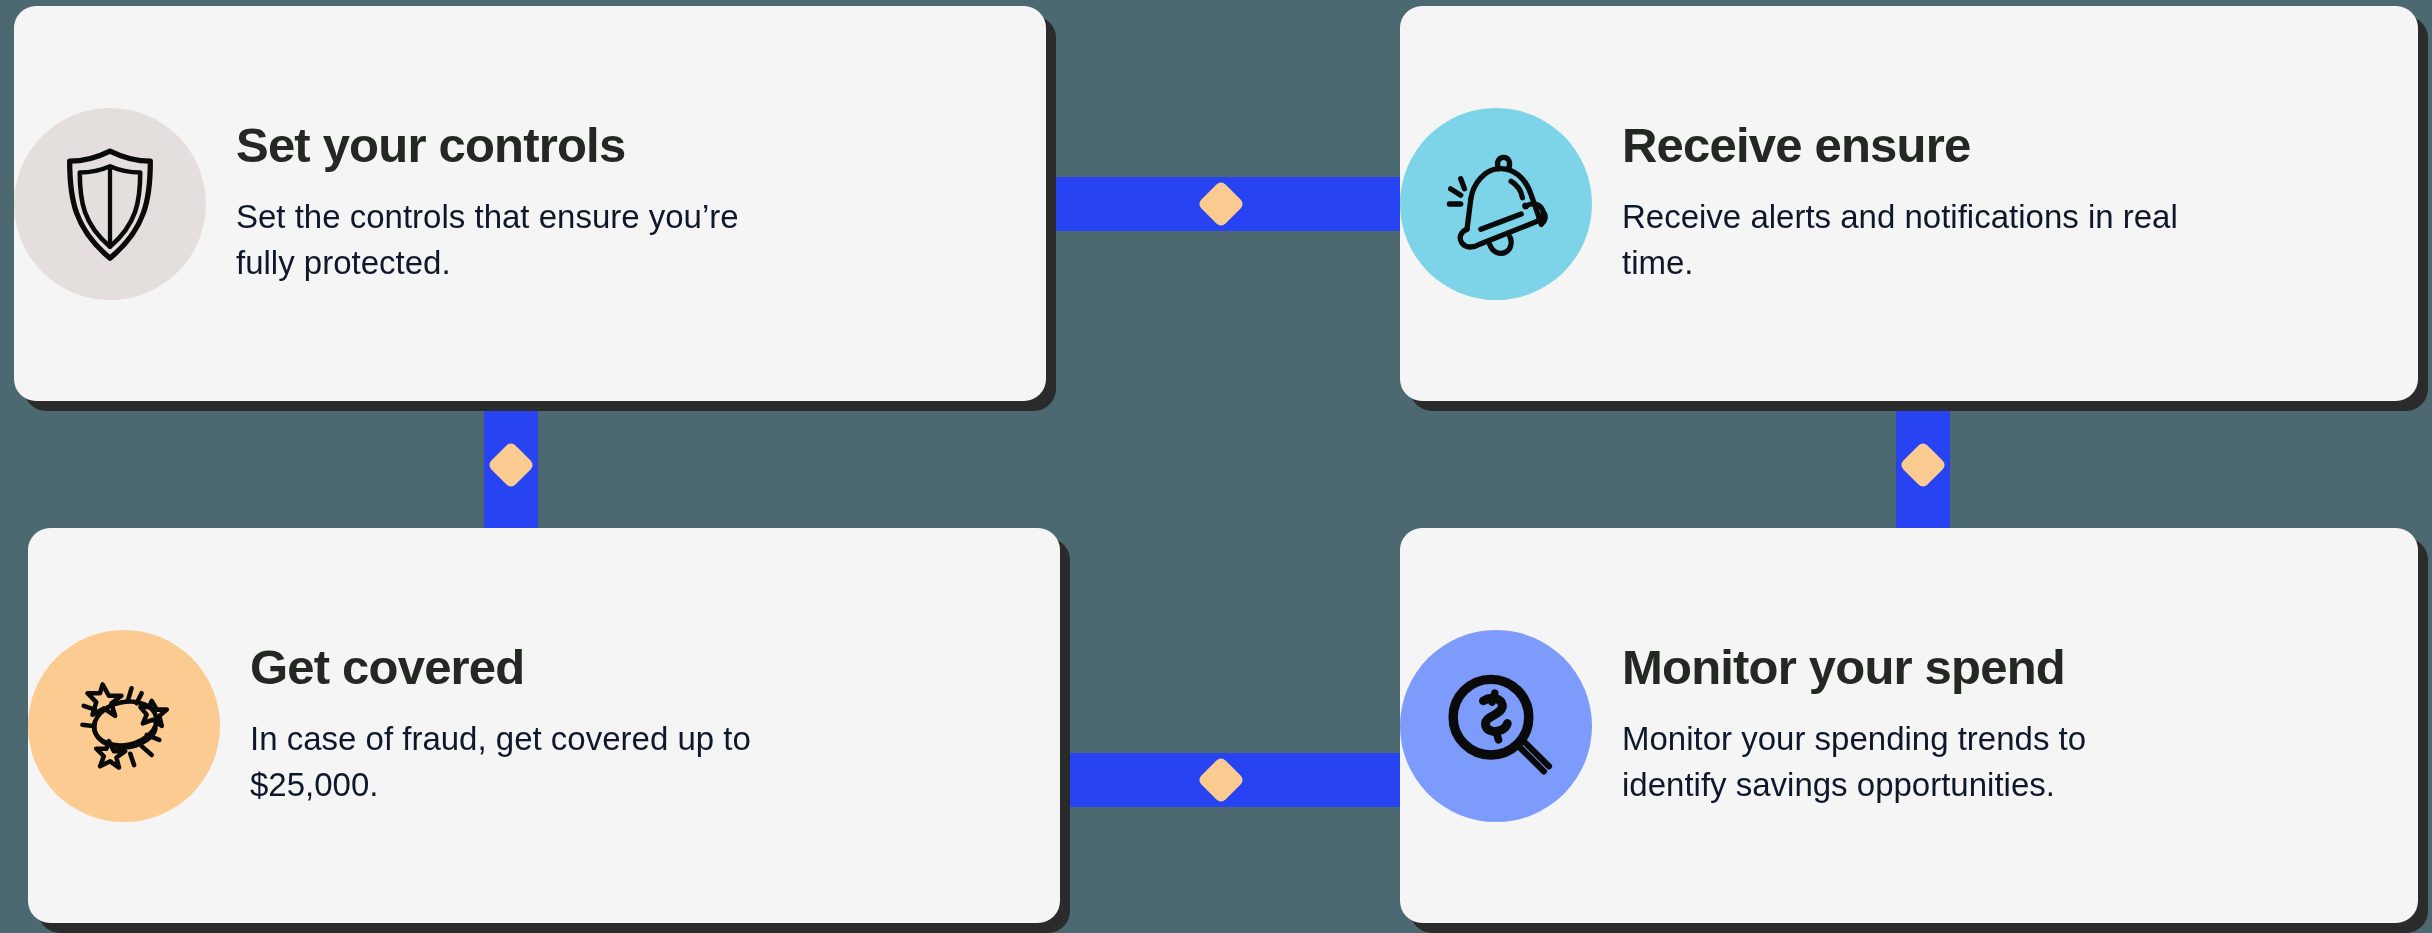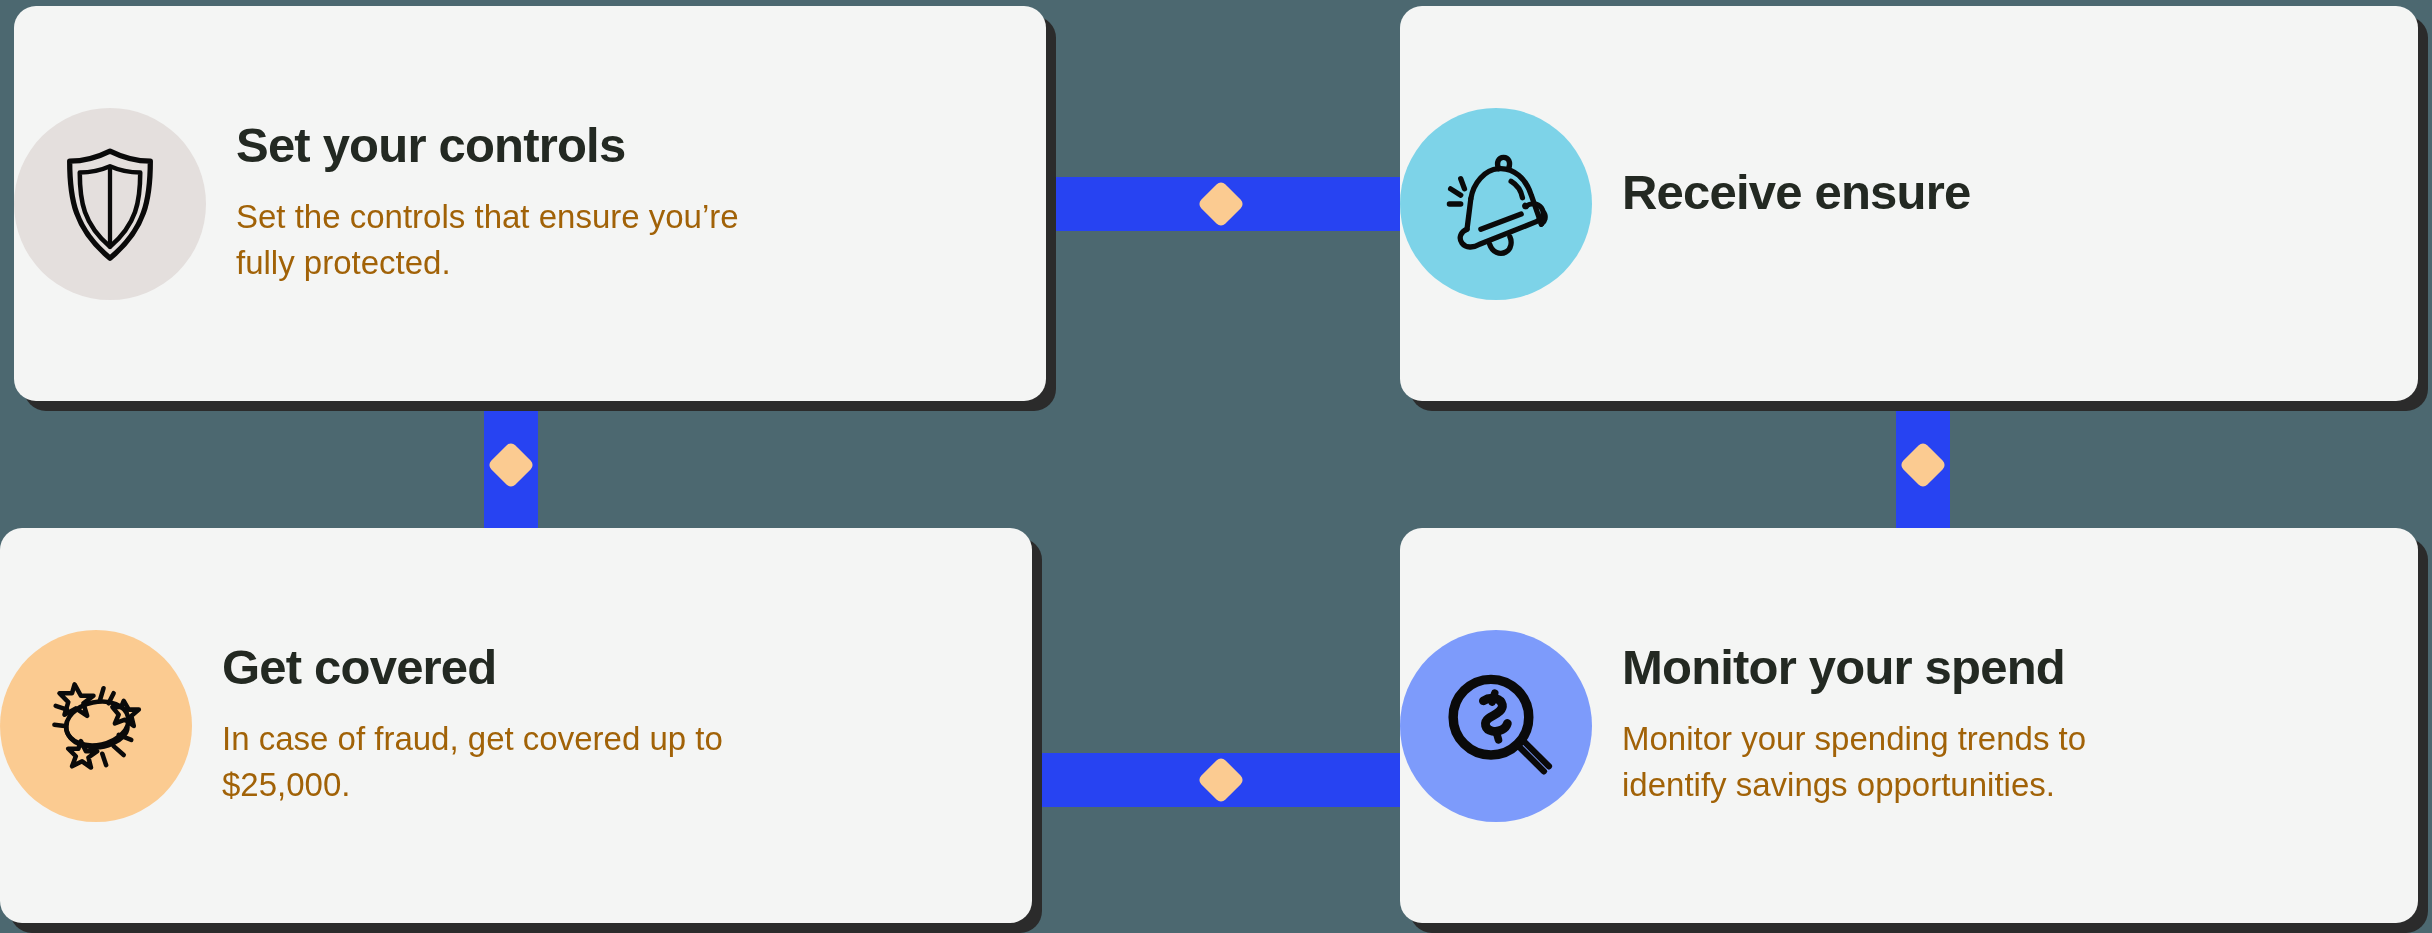--- a/index.html
+++ b/index.html
@@ -89,30 +89,30 @@
   .card-title {
     font-size: 49px;
     font-weight: bold;
     color: #232922;
     letter-spacing: -0.8px;
     line-height: 1.06;
     margin: 0 0 22px 0;
   }
   .card-desc {
     font-size: 33px;
-    color: #a16207;
+    color: #0f172a;
     line-height: 1.4;
     margin: 0;
     max-width: 560px;
   }
 
   
   #card-controls   { left: 14px;   top: 6px;   width: 1032px; height: 395px; }
   #card-alerts     { left: 1400px; top: 6px;   width: 1018px; height: 395px; }
-  #card-covered    { left: 0;   top: 528px; width: 1032px; height: 395px; }
+  #card-covered    { left: 28px;   top: 528px; width: 1032px; height: 395px; }
   #card-monitor    { left: 1400px; top: 528px; width: 1018px; height: 395px; align-items: center; }
 
   
   #conn-top-h    { left: 1036px; top: 177px; width: 370px; }
   #conn-bottom-h { left: 1036px; top: 753px; width: 370px; }
   #conn-left-v   { left: 484px;  top: 395px; height: 140px; }
   #conn-right-v  { left: 1896px; top: 395px; height: 140px; }
 
   
   .bg-shield  { background: #e4dfdd; }
@@ -169,20 +169,21 @@
           <path d="M62 32 C67 35 70 40 71 45"></path>
           <path d="M73 51 L74 52"></path>
           <path d="M22 30 L25 38"></path>
           <path d="M14 38 L22 43"></path>
           <path d="M13 50 L22 50"></path>
         </g>
       </svg>
     </div>
     <div class="card-text">
       <h2 class="card-title">Receive ensure</h2>
+      <p class="card-desc">Receive alerts and notifications in real time.</p>
     </div>
   </div>
 
   <div class="card" id="card-covered">
     <div class="icon-wrap bg-coin">
       <svg viewBox="0 0 100 100" fill="none" xmlns="http://www.w3.org/2000/svg">
         <g stroke="#0a0a0a" stroke-width="3.6" stroke-linecap="round" stroke-linejoin="round">
           <ellipse cx="51" cy="48" rx="25" ry="17" transform="rotate(-12 51 48)"></ellipse>
           <path d="M27 47 C26 51 26 54 28 57 C33 66 50 70 63 64 C70 61 75 56 75 51"></path>
           <path d="M33 17 L38 26 L48 26 L40 32 L43 42 L34 36 L25 41 L28 31 L21 24 L31 24 Z"></path>

